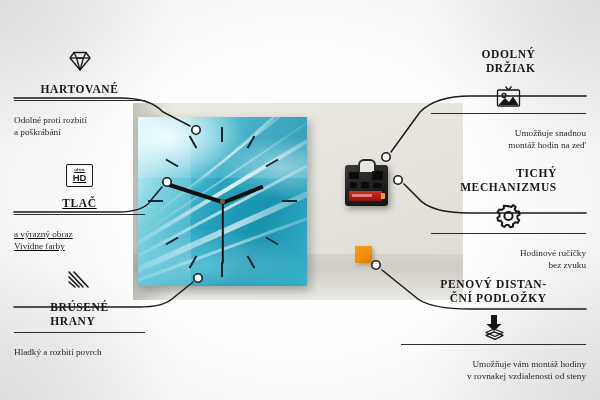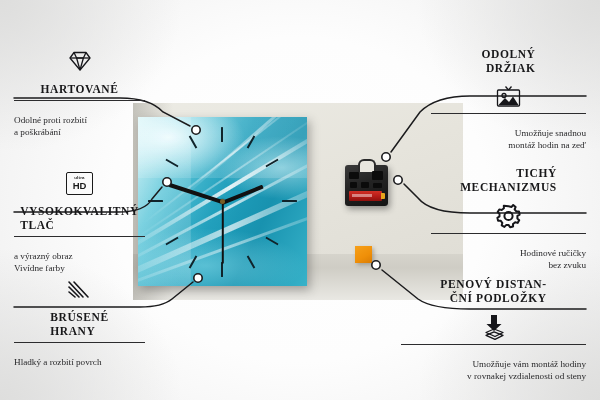--- a/index.html
+++ b/index.html
@@ -280,39 +280,38 @@
         <div>HARTOVANÉ</div>
       </div>
     </div>
     <div class="rule"></div>
     <div class="desc">
       <div>Odolné proti rozbití</div>
       <div>a poškrábání</div>
     </div>
   </div>
 
-  <div class="feat left" style="left:14px; top:172px; width:131px;">
+  <div class="feat left" style="left:14px; top:164px; width:131px;text-decoration:underline;">
     <div class="head">
       <div class="hdbadge">
         <span class="ultra">ultra</span>
         <span class="hd">HD</span>
       </div>
       <div class="title">
-        <div>VYSOKOKVALITNÝ</div>
         <div>TLAČ</div>
       </div>
     </div>
     <div class="rule"></div>
     <div class="desc">
       <div>a výrazný obraz</div>
       <div>Vivídne farby</div>
     </div>
   </div>
 
-  <div class="feat left" style="left:14px; top:278px; width:131px;">
+  <div class="feat left" style="left:14px; top:268px; width:131px;">
     <div class="head">
       <svg class="icon" width="28" height="23" viewBox="0 0 28 23">
         <g stroke="#16161a" stroke-width="1.6" stroke-linecap="round">
           <line x1="3" y1="4" x2="17" y2="19"></line>
           <line x1="3" y1="9" x2="13" y2="19"></line>
           <line x1="3" y1="14" x2="9" y2="19"></line>
           <line x1="8" y1="4" x2="22" y2="19"></line>
         </g>
       </svg>
       <div class="title">

